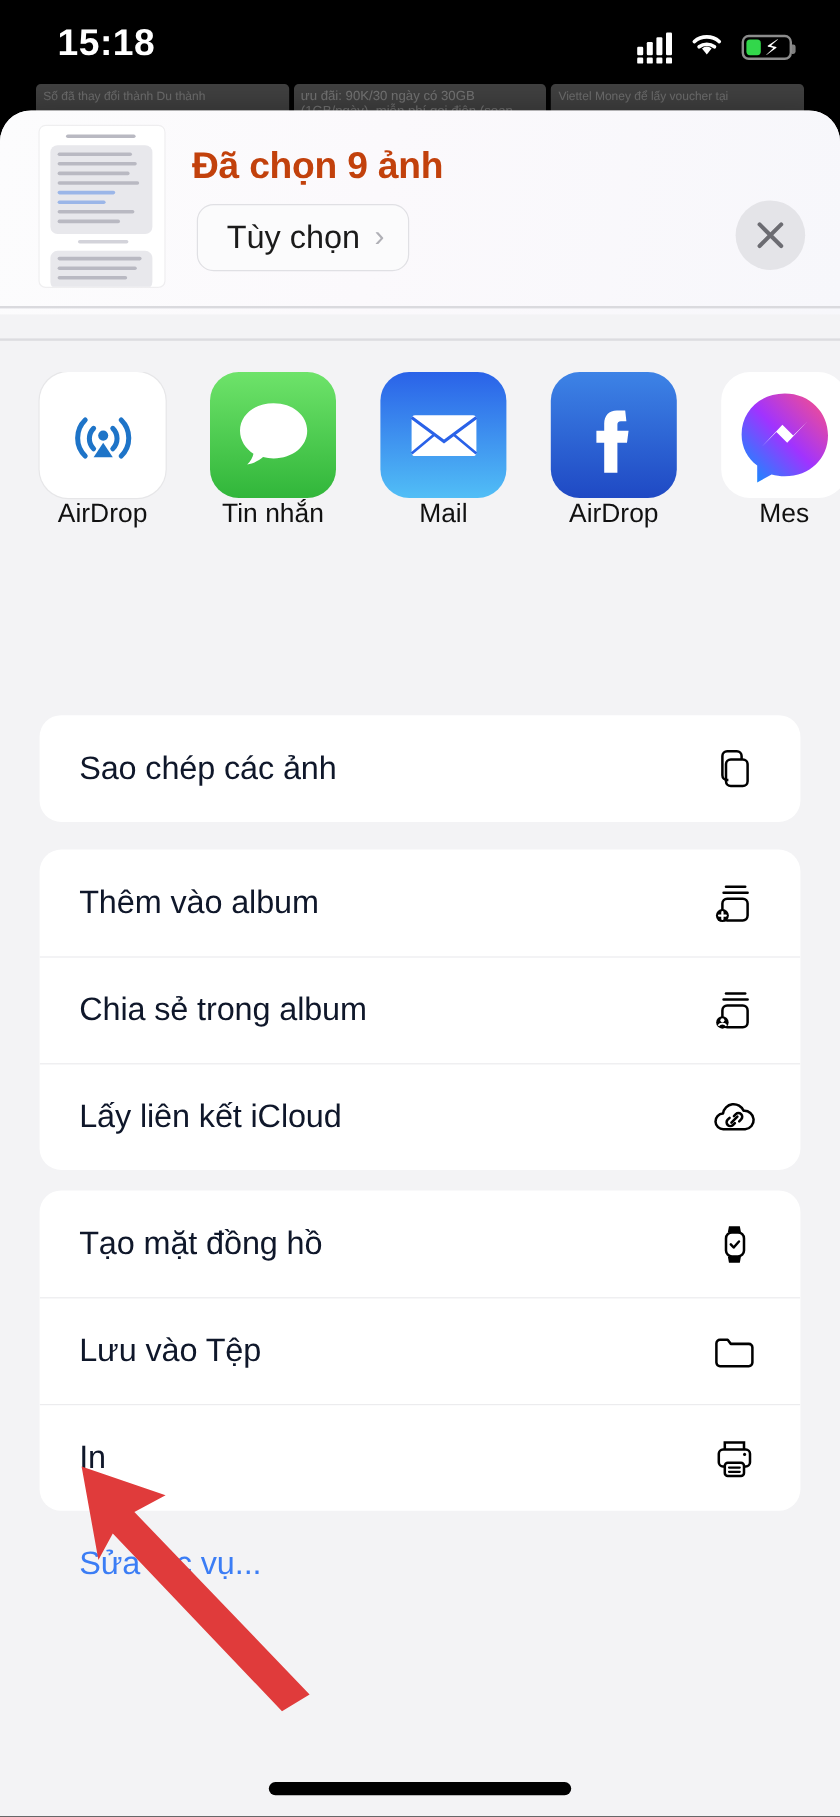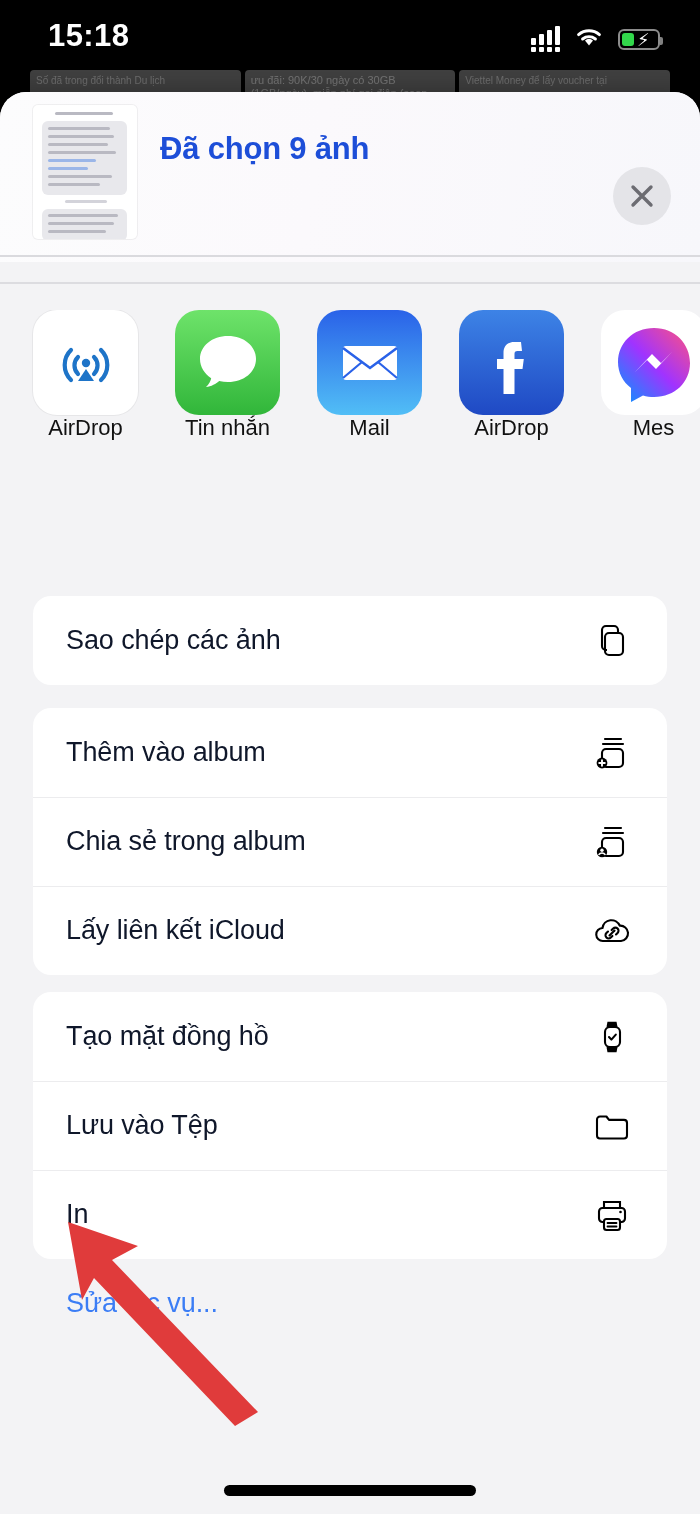--- a/index.html
+++ b/index.html
@@ -54,21 +54,21 @@
     position: absolute; left: 33px; top: 13px; width: 104px; height: 134px;
     background: #fff; border-radius: 5px; overflow: hidden;
     box-shadow: 0 0 0 1px rgba(0,0,0,.05);
   }
   .thumb-bubble { position: absolute; left: 9px; right: 10px; background: #e8e8ec; border-radius: 6px; }
   .thumb-txt { position: absolute; height: 3px; background: #b9b9c2; border-radius: 2px; }
   .thumb-link { position: absolute; height: 3px; background: #9bb6e8; border-radius: 2px; }
 
   #header-title {
     position: absolute; left: 160px; top: 28px;
-    font-size: 31px; font-weight: 600; color: #1d4ed8; letter-spacing: -0.2px; margin-top: 11px;
+    font-size: 31px; font-weight: 600; color: #c2410c; letter-spacing: -0.2px;
   }
   #options-button {
     position: absolute; left: 164px; top: 78px;
     height: 56px; padding: 0 20px 0 24px;
     display: flex; align-items: center; gap: 12px;
     background: #fbfbfc; border: 1.5px solid #e0e0e4; border-radius: 14px;
     font-size: 27px; color: #1b1b1b;
   }
   #options-chevron { color: #b0b0b6; font-size: 25px; line-height: 1; margin-top: -2px; }
   #close-button {
@@ -158,21 +158,21 @@
       </span>
       <span class="batt">
         <span class="fill"></span>
           <span class="bolt">⚡</span>
       </span>
     </div>
   </div>
 
   <div id="bg-photos">
     <div class="bgcell c1">
-        <span>Số đã trong đổi thành Du lịch</span>
+        <span>Số đã thay đổi thành Du thành</span>
       </div>
     <div class="bgcell c2">
         <span>ưu đãi: 90K/30 ngày có 30GB (1GB/ngày), miễn phí gọi điện (soạn</span>
       </div>
     <div class="bgcell c3">
         <span>Viettel Money để lấy voucher tại</span>
       </div>
   </div>
 
   <div id="sheet">
@@ -193,20 +193,24 @@
         <div class="thumb-txt" style="left:15px;top:78px;width:52px;"></div>
         <div class="thumb-txt" style="left:32px;top:95px;width:42px;background:#d3d3da;"></div>
         <div class="thumb-bubble" style="top:104px;height:32px;"></div>
         <div class="thumb-txt" style="left:15px;top:109px;width:70px;"></div>
         <div class="thumb-txt" style="left:15px;top:117px;width:66px;"></div>
         <div class="thumb-txt" style="left:15px;top:125px;width:58px;"></div>
       </div>
 
       <div id="header-title">Đã chọn 9 ảnh</div>
 
+      <button id="options-button">
+        <span>Tùy chọn</span>
+        <span id="options-chevron">›</span>
+      </button>
 
       <button id="close-button">
         <svg width="28" height="28" viewBox="0 0 28 28">
           <path d="M5 5 L23 23 M23 5 L5 23" stroke="#6c6c72" stroke-width="3.4" stroke-linecap="round"></path>
         </svg>
       </button>
     </div>
 
     <div id="sep1"></div>
     <div id="sep2"></div>

